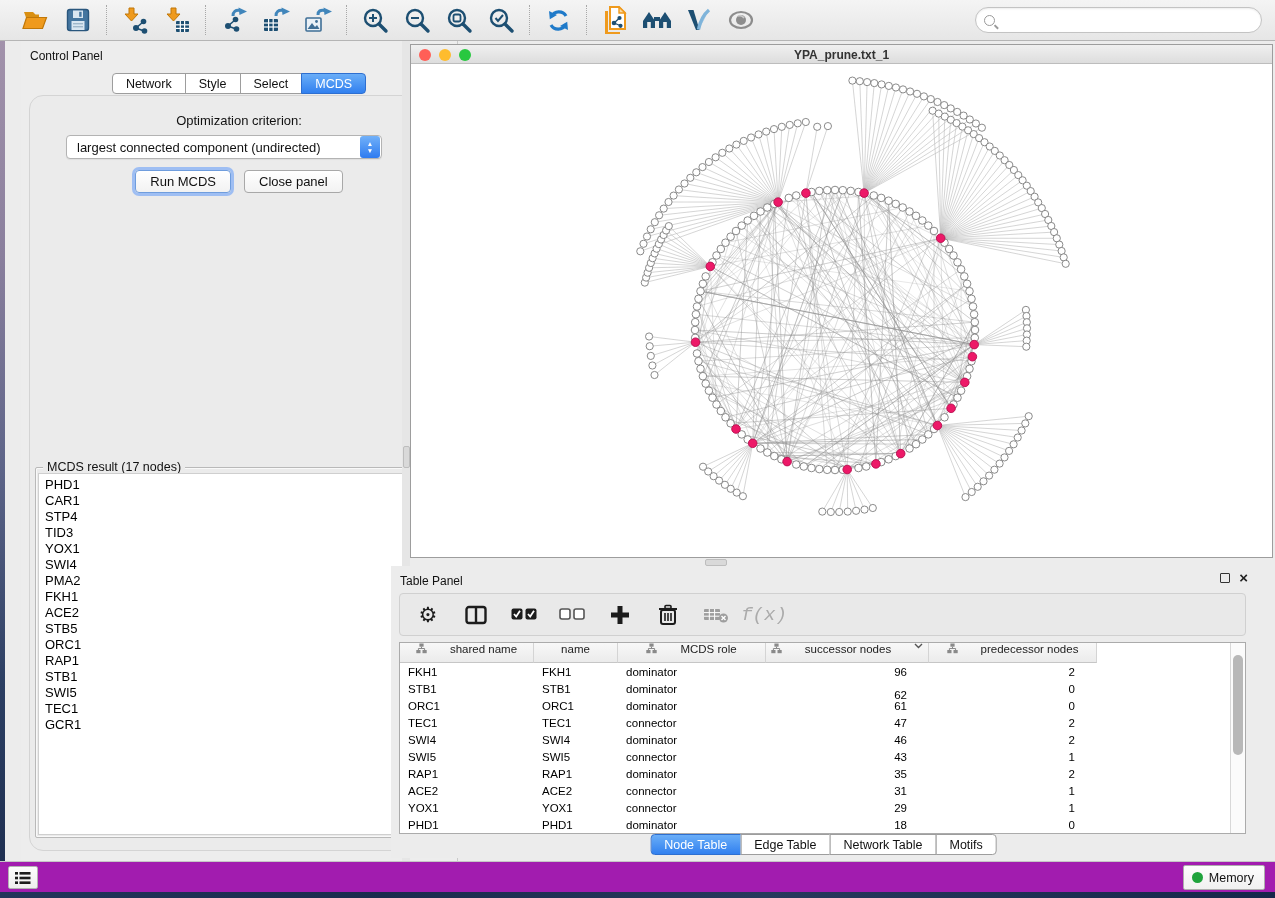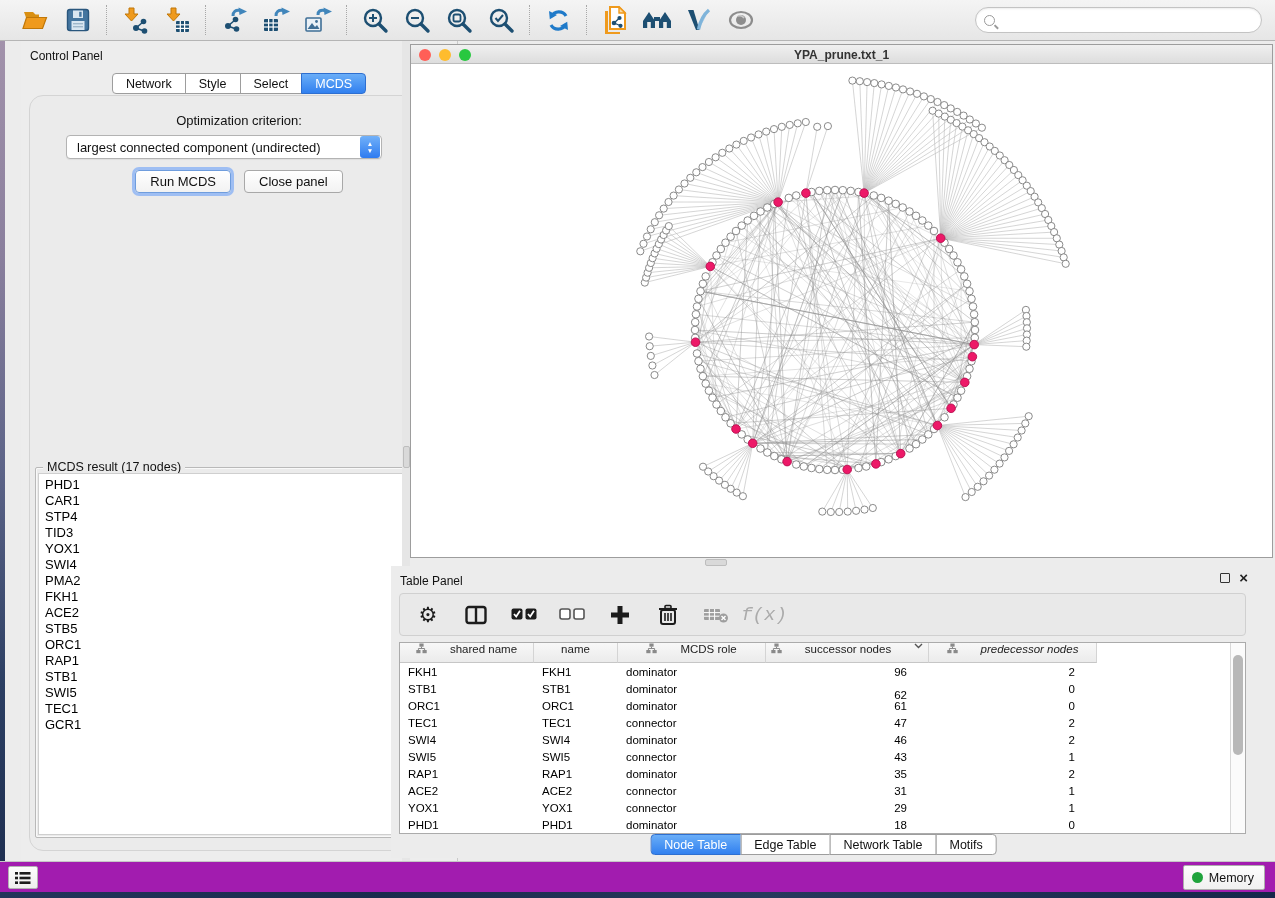--- a/index.html
+++ b/index.html
@@ -1091,21 +1091,21 @@
               </g>
             </svg>
           </span>
           <span>successor nodes</span>
           <span class="chev">
             <svg width="9" height="6" viewBox="0 0 9 6">
               <path d="M1 1 L4.5 4.5 L8 1" stroke="#555" stroke-width="1.4" fill="none"></path>
             </svg>
           </span>
         </div>
-        <div class="th" style="width: 168px; flex: 0 0 auto; font-style: italic;">
+        <div class="th" style="width: 168px; flex: 0 0 auto;">
           <span class="colhead-icon">
             <svg width="11" height="11" viewBox="0 0 11 11">
               <g fill="#8a8a8a">
                 <rect x="3.4" y="0.5" width="4.2" height="3.2"></rect>
                 <rect x="0.3" y="7" width="4.2" height="3.2"></rect>
                 <rect x="6.5" y="7" width="4.2" height="3.2"></rect>
               </g>
               <g stroke="#8a8a8a" stroke-width="1">
                 <line x1="5.5" y1="3.7" x2="5.5" y2="5.5"></line>
                 <line x1="2.4" y1="5.5" x2="8.6" y2="5.5"></line>

